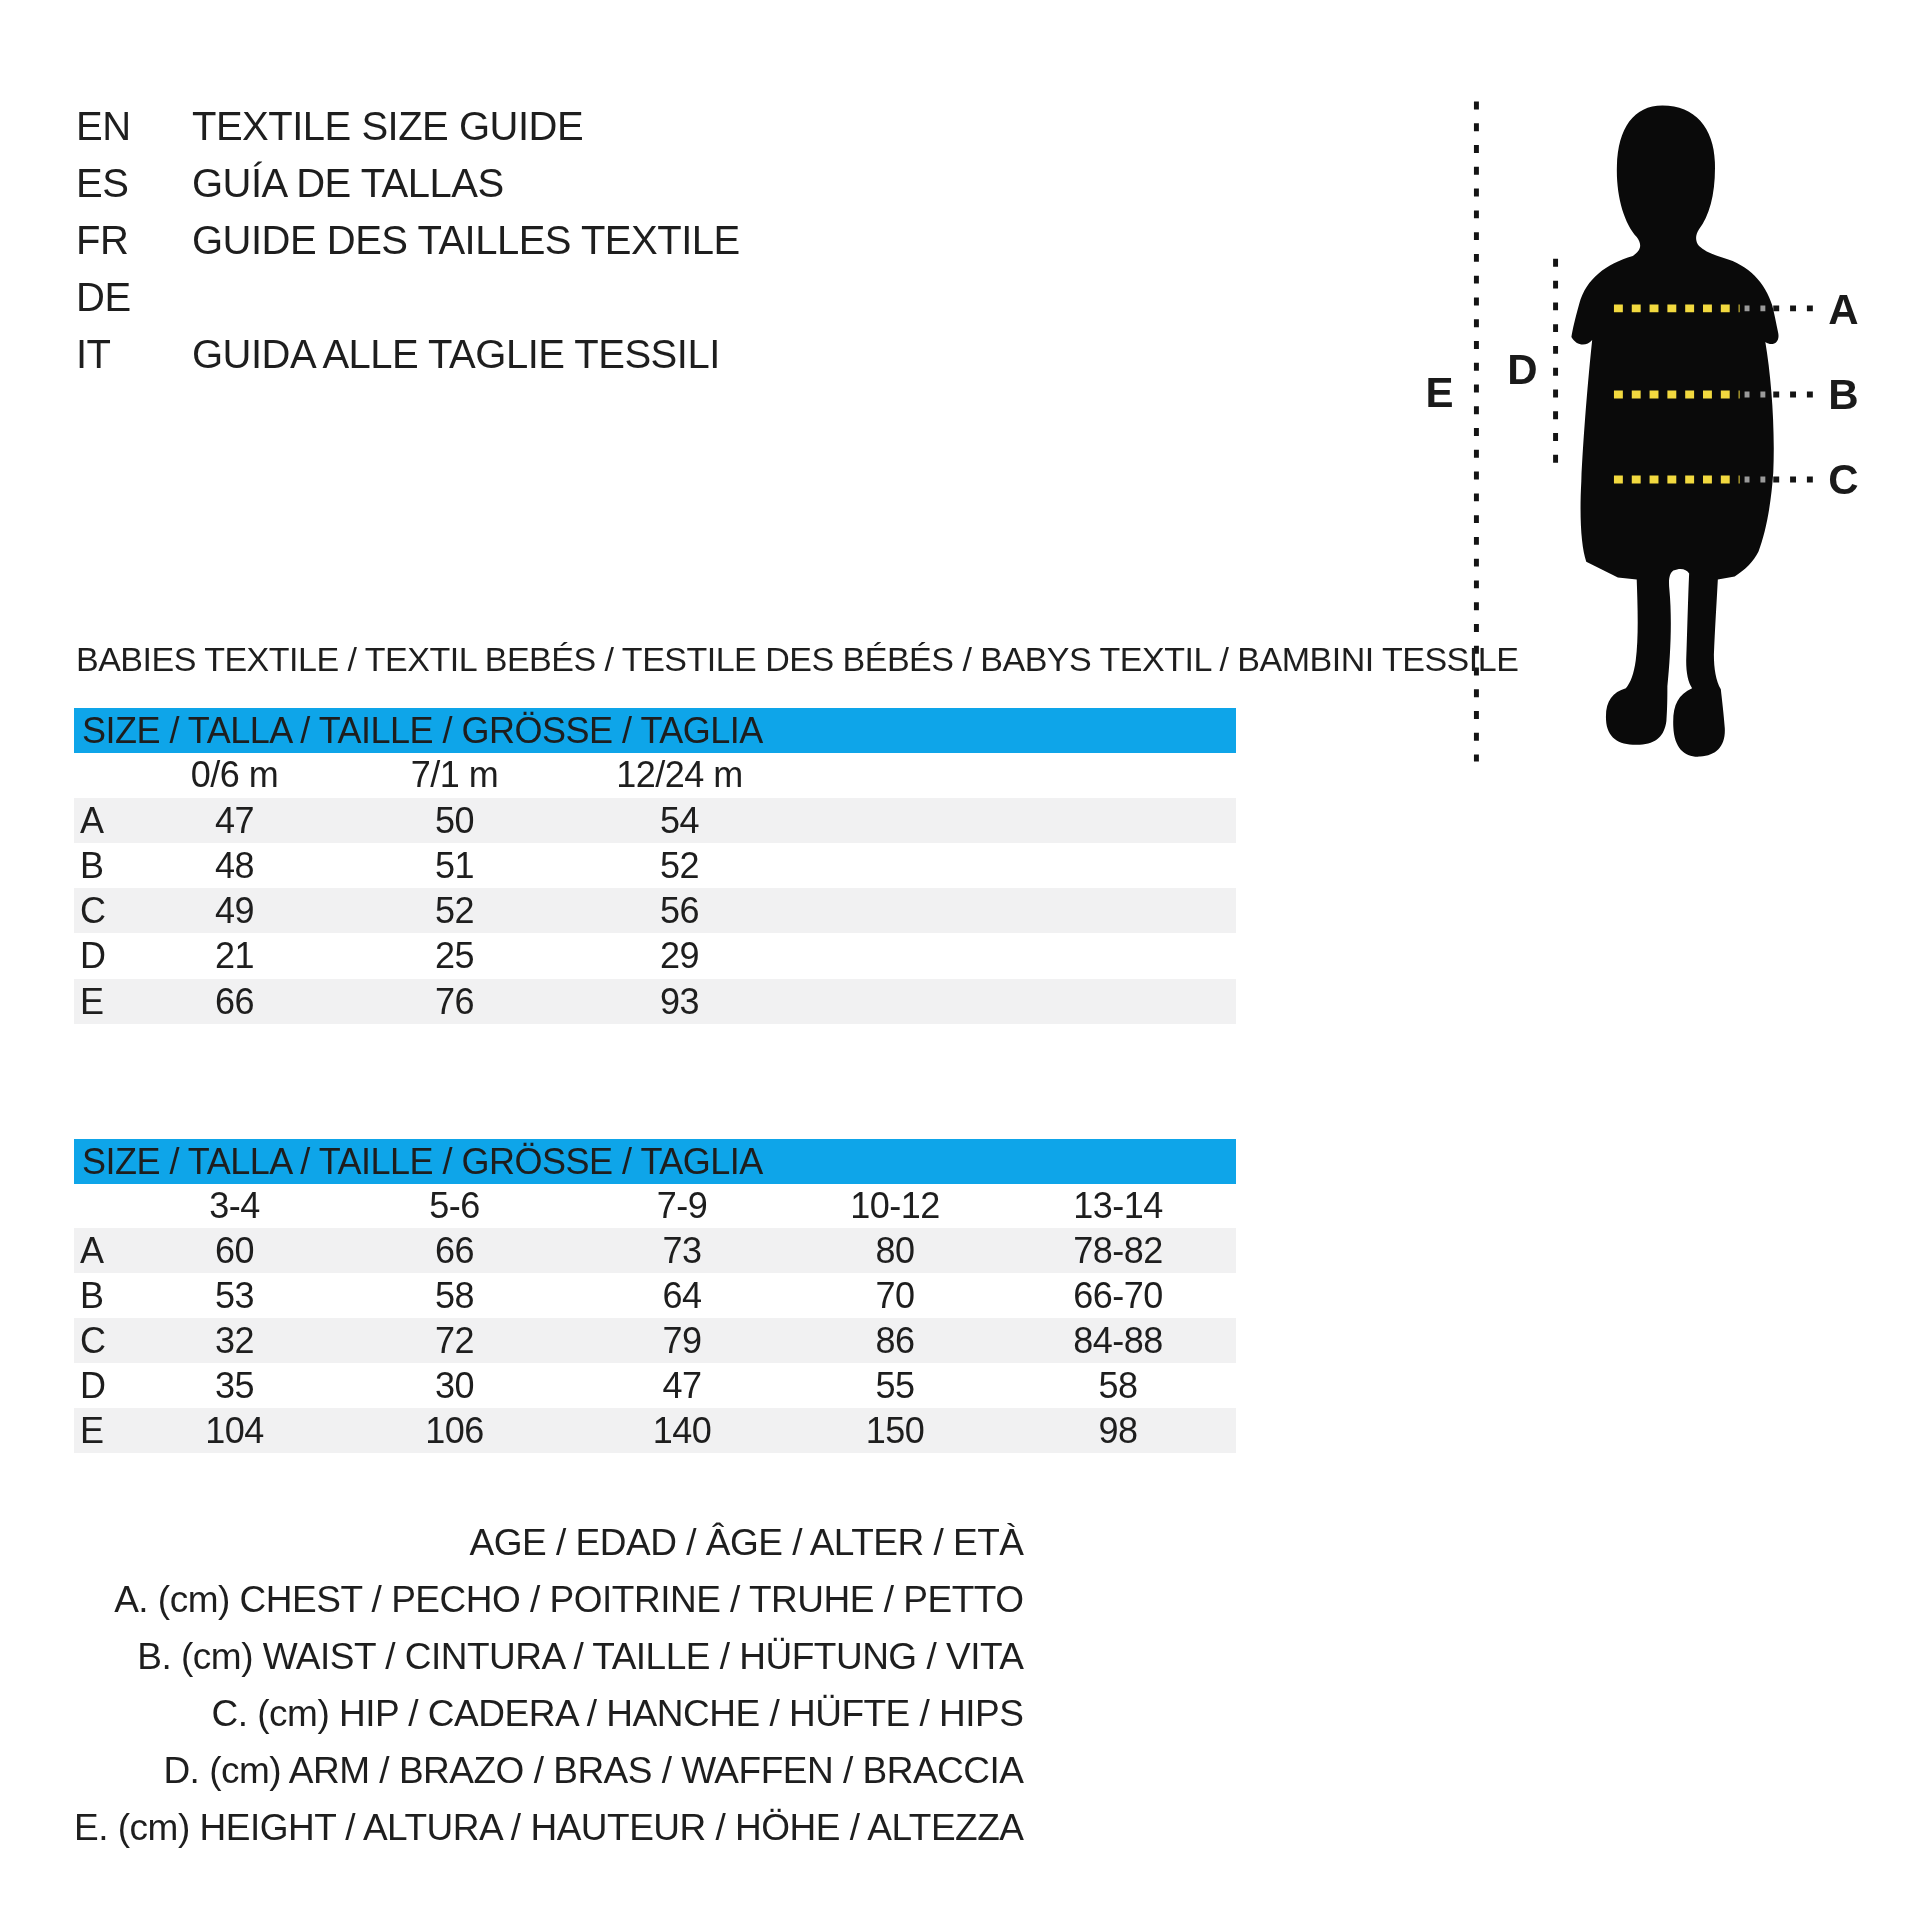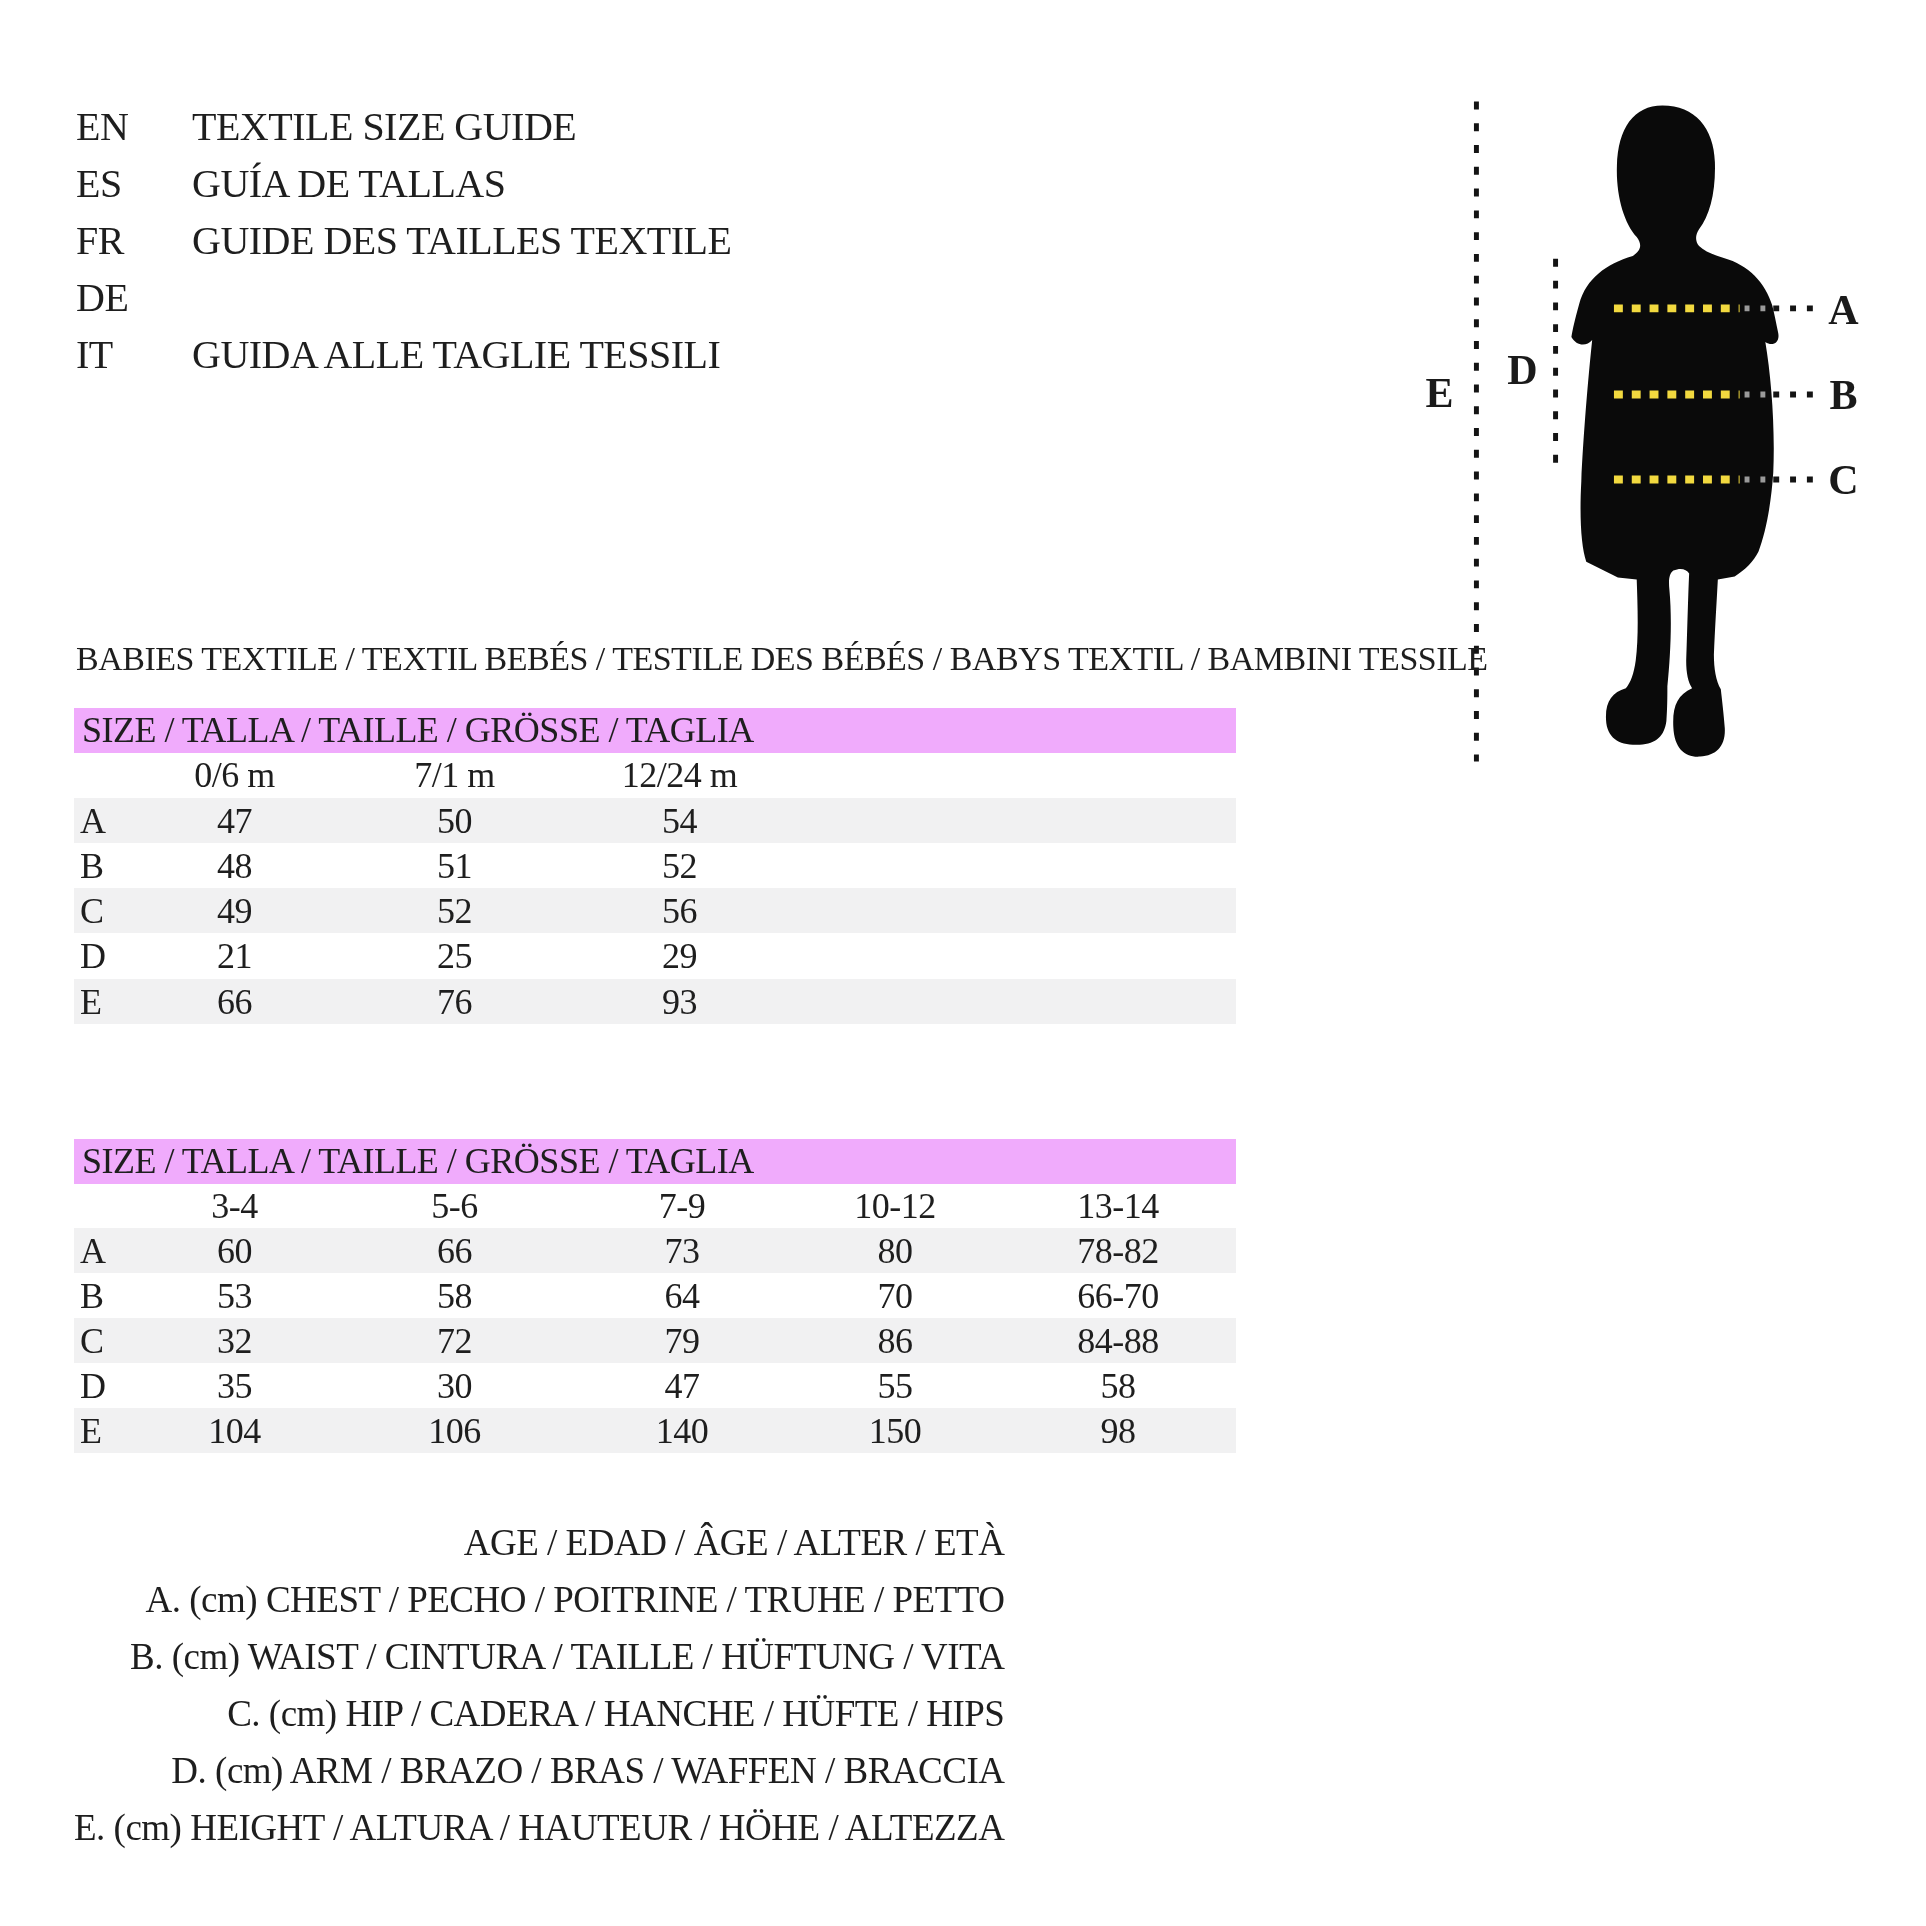--- a/index.html
+++ b/index.html
@@ -1,37 +1,37 @@
 <!DOCTYPE html>
 <html><head>
 <meta charset="utf-8">
 <style>
   html,body{margin:0;padding:0;background:#fff;}
   .page{
     position:relative;width:1927px;height:1927px;background:#ffffff;overflow:hidden;
-    font-family:Liberation Serif, serif;color:#1e1e1e;letter-spacing:-0.5px;
+    font-family:Liberation Sans, sans-serif;color:#1e1e1e;letter-spacing:-0.5px;
   }
   
   .lang-block{position:absolute;left:76px;top:98px;}
   .lang-row{display:flex;height:57px;align-items:center;font-size:40px;}
   .lang-code{width:94px;flex:0 0 94px;}
   .lang-title{white-space:nowrap;margin-left:22px;}
   
   .figure-svg{position:absolute;left:1386px;top:59px;width:541px;height:752px;}
   .fig-label{
     position:absolute;transform:translate(-50%,-50%);
     font-size:42px;font-weight:700;color:#1a1a1a;letter-spacing:-1px;
   }
   
   .section-heading{position:absolute;left:76px;font-size:34px;white-space:nowrap;}
   .babies-heading{top:640px;}
   .children-heading{top:1071px;}
   
   .size-bar{
-    position:absolute;left:74px;width:1162px;height:45px;background:#f0abfc;
+    position:absolute;left:74px;width:1162px;height:45px;background:#0ea5e9;
     font-size:36px;line-height:45px;padding:0;box-sizing:border-box;
   }
   .size-bar span{padding-left:8px;}
   .babies-bar{top:708px;}
   .children-bar{top:1139px;}
   .grid-row{position:absolute;left:74px;width:1162px;display:grid;align-items:center;
     font-size:36px;box-sizing:border-box;}
   .babies-grid{grid-template-columns:79px 163px 277px 173px 1fr;}
   .children-grid{grid-template-columns:79px 163px 277px 178px 248px 198px 1fr;}
   .cell-letter{text-align:left;padding-left:6px;}

